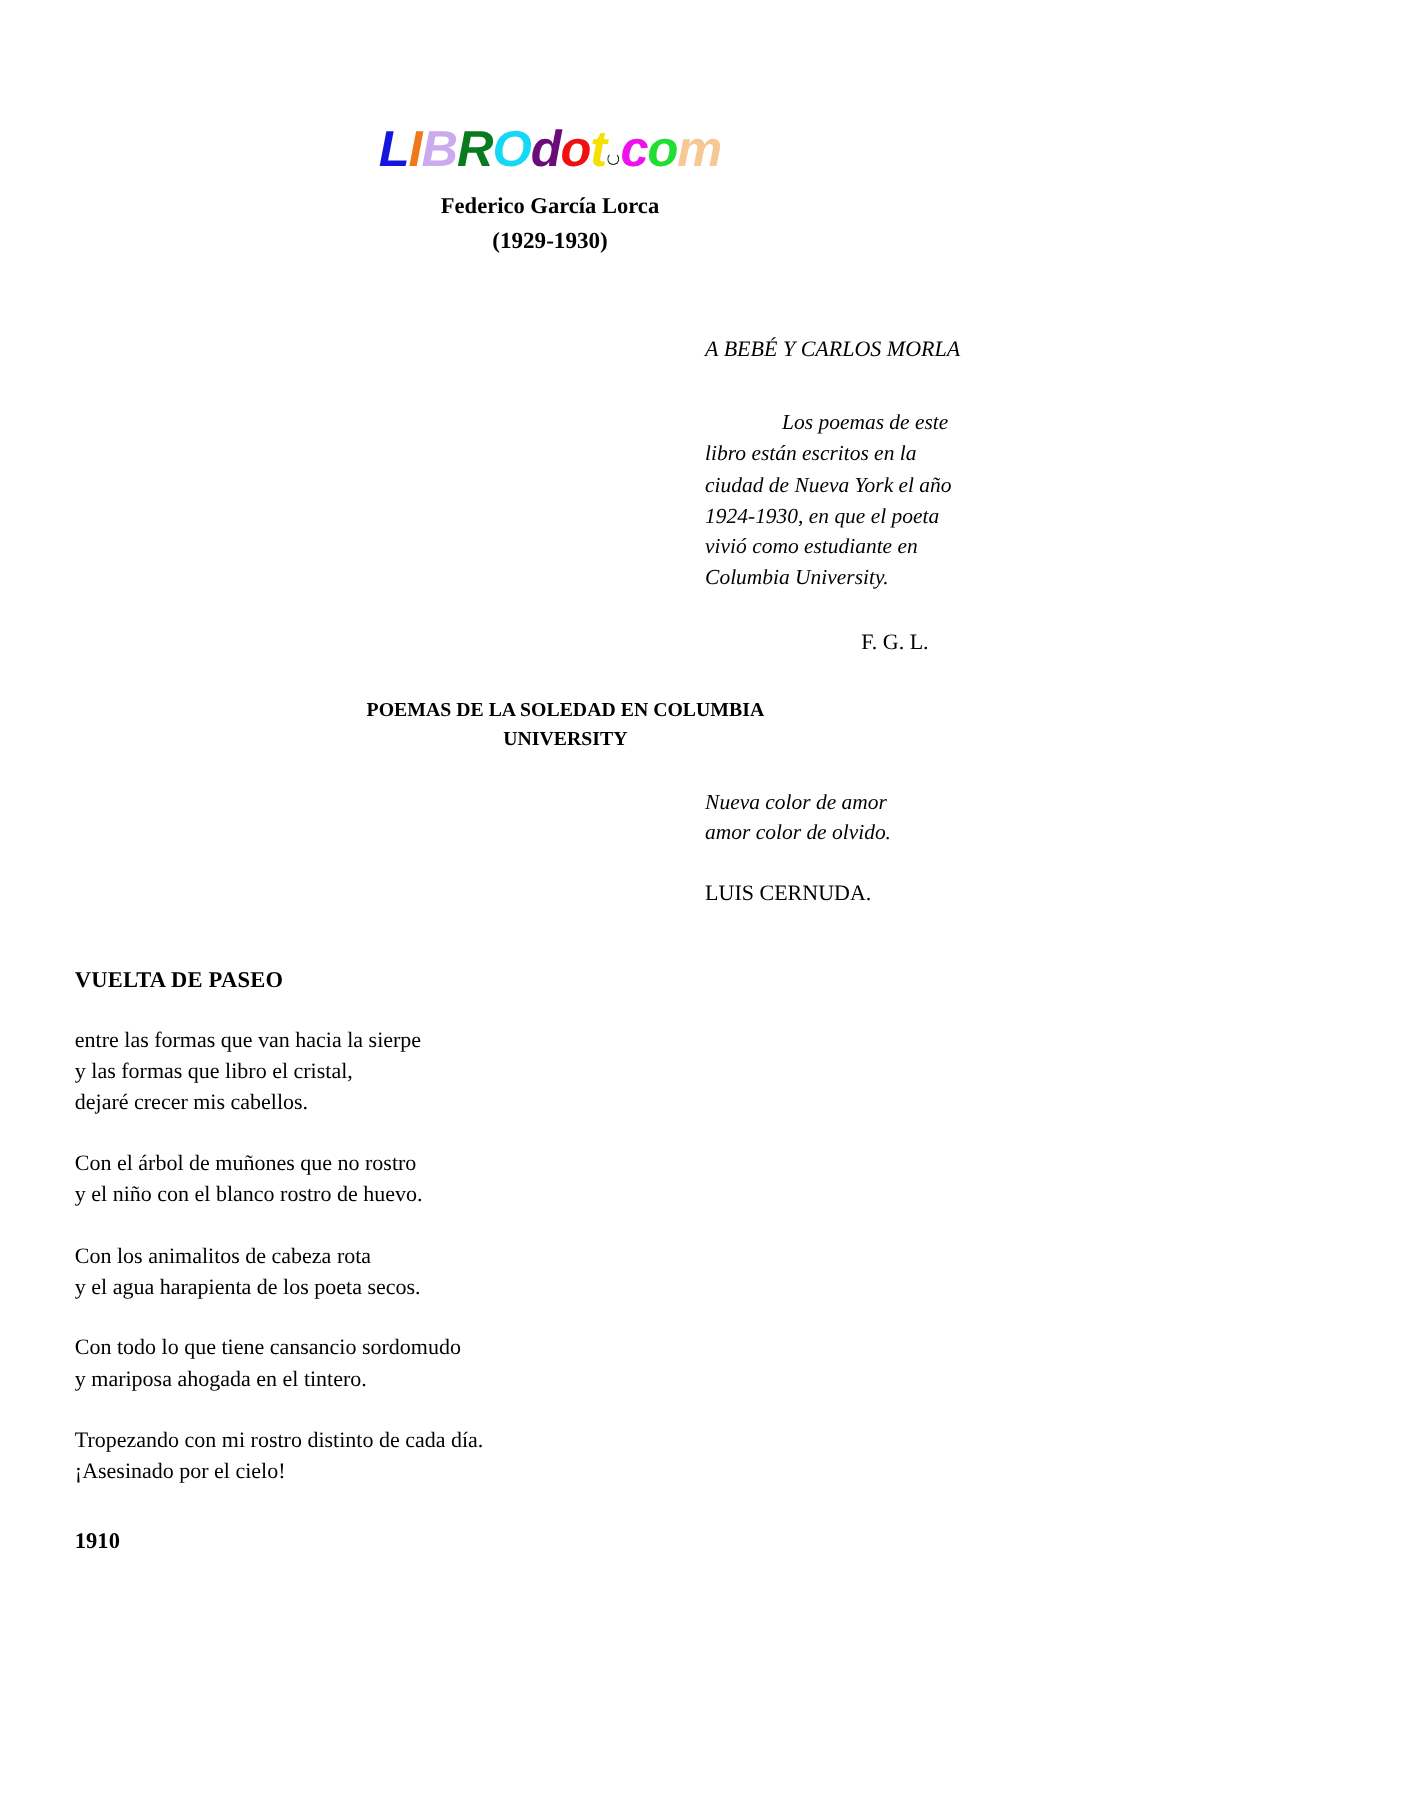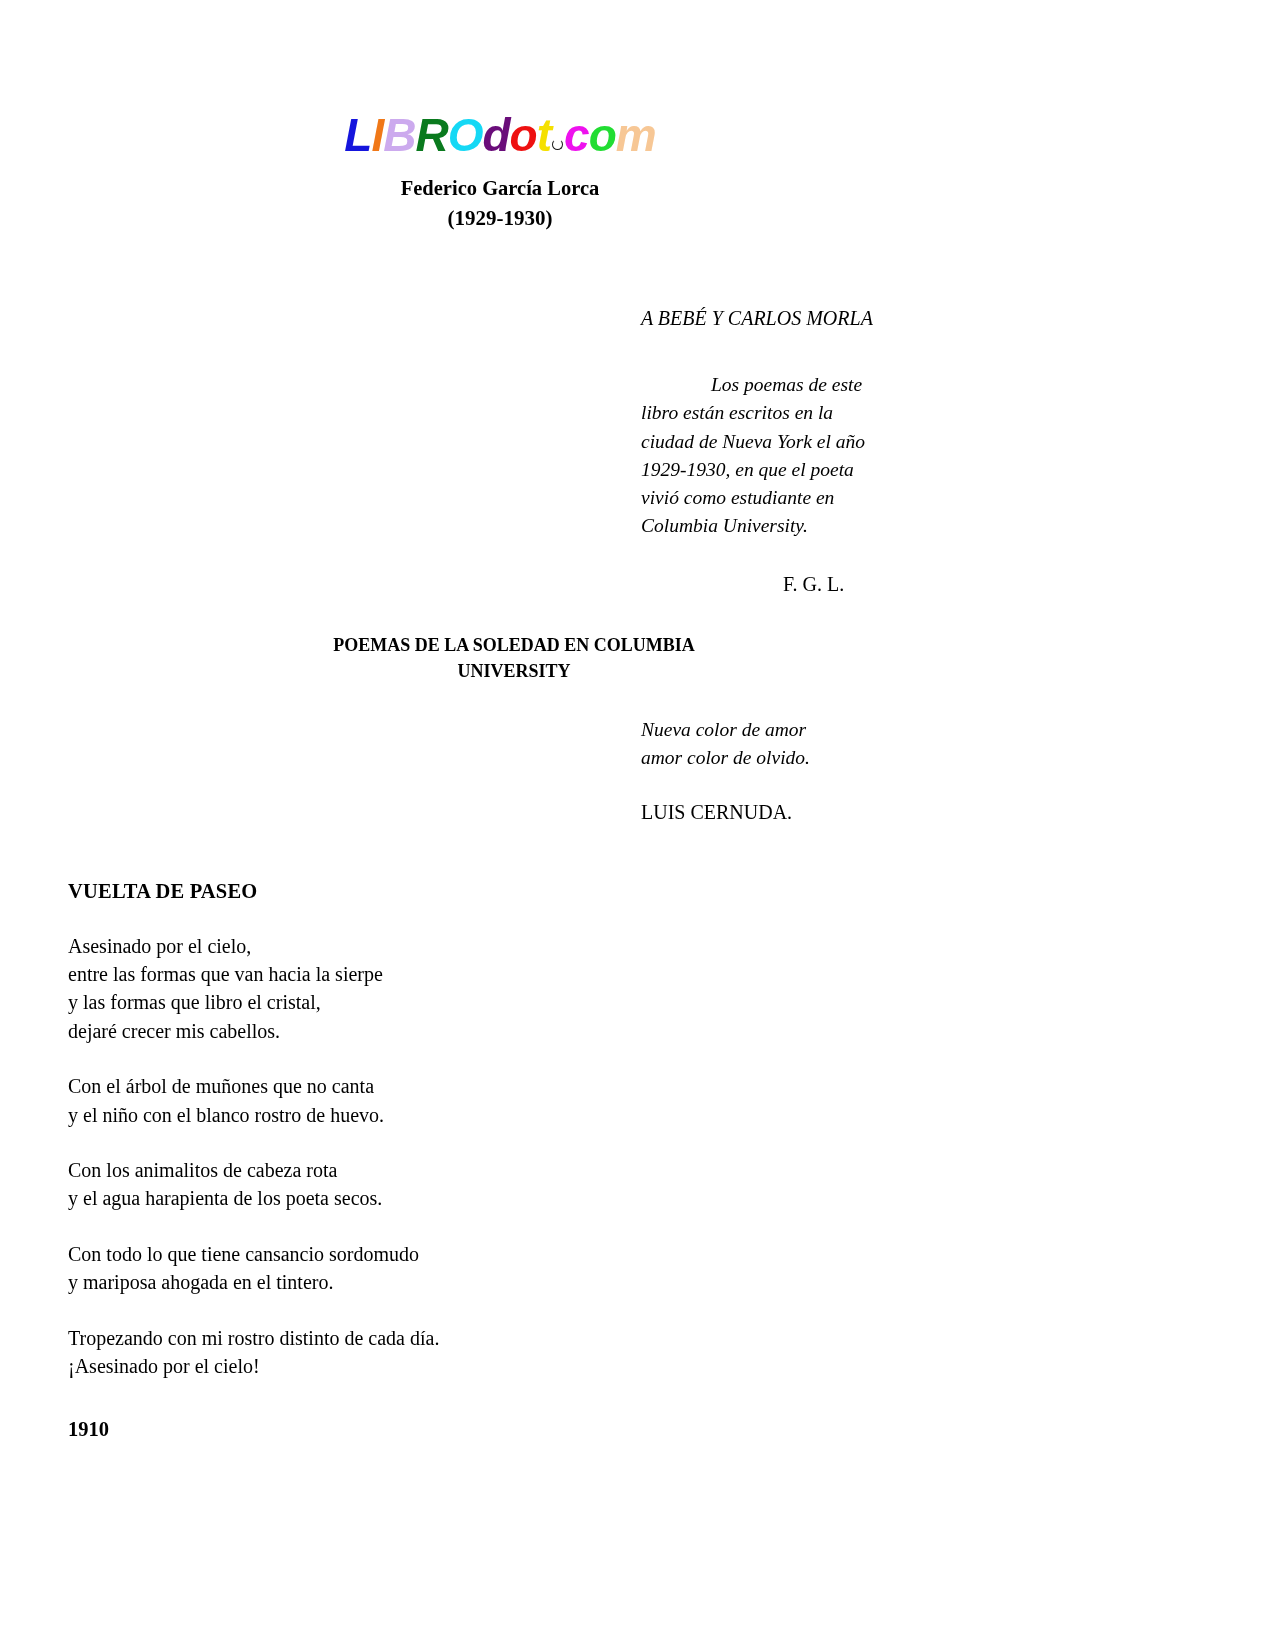--- a/index.html
+++ b/index.html
@@ -193,21 +193,21 @@
     <p class="author-line">Federico García Lorca</p>
     <p class="title-years">(1929-1930)</p>
   </div>
 
   <div class="dedication">
     <p class="dedication-head">A BEBÉ Y CARLOS MORLA</p>
     <p class="dedication-body" id="dedication-body">
         <span class="ded-line indent">Los poemas de este</span>
         <span class="ded-line">libro están escritos en la</span>
         <span class="ded-line">ciudad de Nueva York el año</span>
-        <span class="ded-line">1929-1930, en que el poeta</span>
+        <span class="ded-line">1924-1930, en que el poeta</span>
         <span class="ded-line">vivió como estudiante en</span>
         <span class="ded-line">Columbia University.</span>
       </p>
     <p class="signature">F. G. L.</p>
   </div>
 
   <div class="section-heading" id="section-heading">
       <span class="sh-line">POEMAS DE LA SOLEDAD EN COLUMBIA</span>
       <span class="sh-line">UNIVERSITY</span>
     </div>
@@ -217,27 +217,26 @@
         <span class="eq-line">Nueva color de amor</span>
         <span class="eq-line">amor color de olvido.</span>
       </p>
     <p class="epigraph-author">LUIS CERNUDA.</p>
   </div>
 
   <div class="poem">
     <h2 class="poem-title">VUELTA DE PASEO</h2>
     <div id="poem-stanzas">
         <p class="stanza">
-          <span class="verse">Asesinado por el cielo,</span>
           <span class="verse">entre las formas que van hacia la sierpe</span>
           <span class="verse">y las formas que libro el cristal,</span>
           <span class="verse">dejaré crecer mis cabellos.</span>
         </p>
         <p class="stanza">
-          <span class="verse">Con el árbol de muñones que no canta</span>
+          <span class="verse">Con el árbol de muñones que no rostro</span>
           <span class="verse">y el niño con el blanco rostro de huevo.</span>
         </p>
         <p class="stanza">
           <span class="verse">Con los animalitos de cabeza rota</span>
           <span class="verse">y el agua harapienta de los poeta secos.</span>
         </p>
         <p class="stanza">
           <span class="verse">Con todo lo que tiene cansancio sordomudo</span>
           <span class="verse">y mariposa ahogada en el tintero.</span>
         </p>

